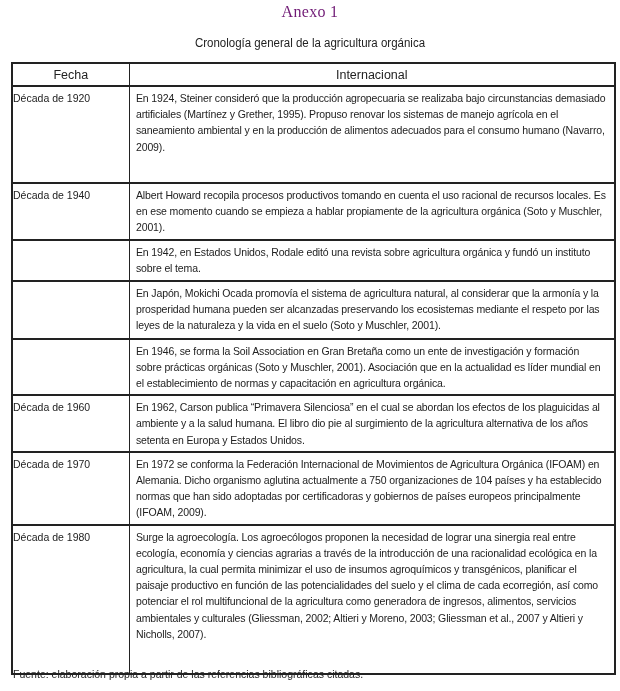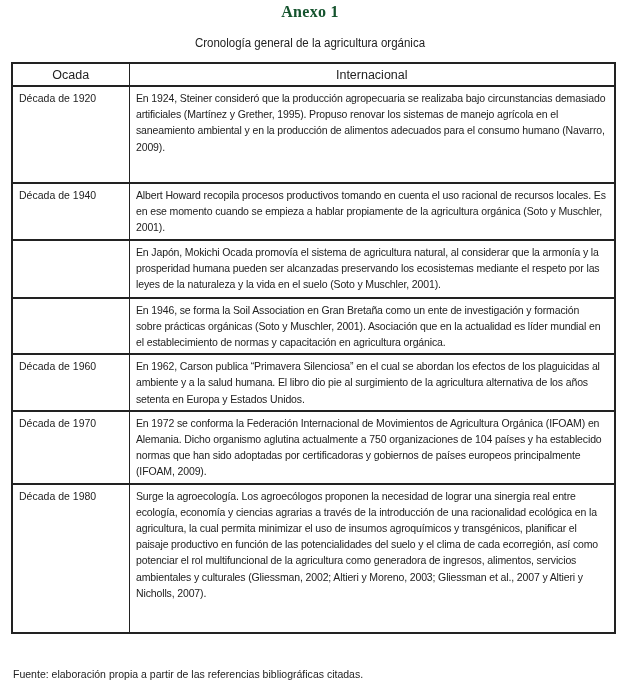--- a/index.html
+++ b/index.html
@@ -15,24 +15,24 @@
     color: #1a1a1a;
     font-family: "Liberation Sans", sans-serif;
   }
   .title {
     position: absolute;
     top: 3px;
     left: 0;
     width: 620px;
     text-align: center;
     font-family: "Liberation Serif", serif;
-    font-weight: bold;
+    font-weight: normal;
     font-size: 16px;
     letter-spacing: 0.3px;
-    color: #14532d;
+    color: #701a75;
   }
   .subtitle {
     position: absolute;
     top: 36px;
     left: 0;
     width: 620px;
     text-align: center;
     font-size: 12.5px;
     color: #222;
     transform: scaleX(0.92);
@@ -64,21 +64,21 @@
     border-left: 1px solid #222;
     border-right: 1px solid #222;
     border-top: 2px solid #222;
     padding: 3px 6px 3px 6px;
     vertical-align: top;
     font-size: 11.2px;
     line-height: 16.2px;
     color: #222;
   }
   table.chron td.fecha {
-    padding-left: 6px;
+    padding-left: 0;
     margin-left: 12px;
   }
   table.chron td.plan {
     padding-left: 6px;
     padding-right: 6px;
     letter-spacing: -0.15px;
   }
   .inner {
     display: inline-block;
     transform: scaleX(0.94);
@@ -102,32 +102,36 @@
 <div class="title">Anexo 1</div>
 <div class="subtitle">Cronología general de la agricultura orgánica</div>
 
 <table class="chron">
   <colgroup>
       <col class="c1">
       <col class="c2">
     </colgroup>
   <thead>
     <tr>
-      <th>Ocada</th>
+      <th>Fecha</th>
       <th>Internacional</th>
     </tr>
   </thead>
   <tbody>
     <tr style="height:97px">
       <td class="fecha"><span class="inner">Década de 1920</span></td>
       <td class="plan"><span class="inner">En 1924, Steiner consideró que la producción agropecuaria se realizaba bajo circunstancias demasiado artificiales (Martínez y Grether, 1995). Propuso renovar los sistemas de manejo agrícola en el saneamiento ambiental y en la producción de alimentos adecuados para el consumo humano (Navarro, 2009).</span></td>
     </tr>
     <tr style="height:54px">
       <td class="fecha"><span class="inner">Década de 1940</span></td>
       <td class="plan"><span class="inner">Albert Howard recopila procesos productivos tomando en cuenta el uso racional de recursos locales. Es en ese momento cuando se empieza a hablar propiamente de la agricultura orgánica (Soto y Muschler, 2001).</span></td>
+    </tr>
+    <tr style="height:41px">
+      <td class="fecha"><span class="inner"></span></td>
+      <td class="plan"><span class="inner">En 1942, en Estados Unidos, Rodale editó una revista sobre agricultura orgánica y fundó un instituto sobre el tema.</span></td>
     </tr>
     <tr style="height:58px">
       <td class="fecha"><span class="inner"></span></td>
       <td class="plan"><span class="inner">En Japón, Mokichi Ocada promovía el sistema de agricultura natural, al considerar que la armonía y la prosperidad humana pueden ser alcanzadas preservando los ecosistemas mediante el respeto por las leyes de la naturaleza y la vida en el suelo (Soto y Muschler, 2001).</span></td>
     </tr>
     <tr style="height:56px">
       <td class="fecha"><span class="inner"></span></td>
       <td class="plan"><span class="inner">En 1946, se forma la Soil Association en Gran Bretaña como un ente de investigación y formación sobre prácticas orgánicas (Soto y Muschler, 2001). Asociación que en la actualidad es líder mundial en el establecimiento de normas y capacitación en agricultura orgánica.</span></td>
     </tr>
     <tr style="height:56px">

